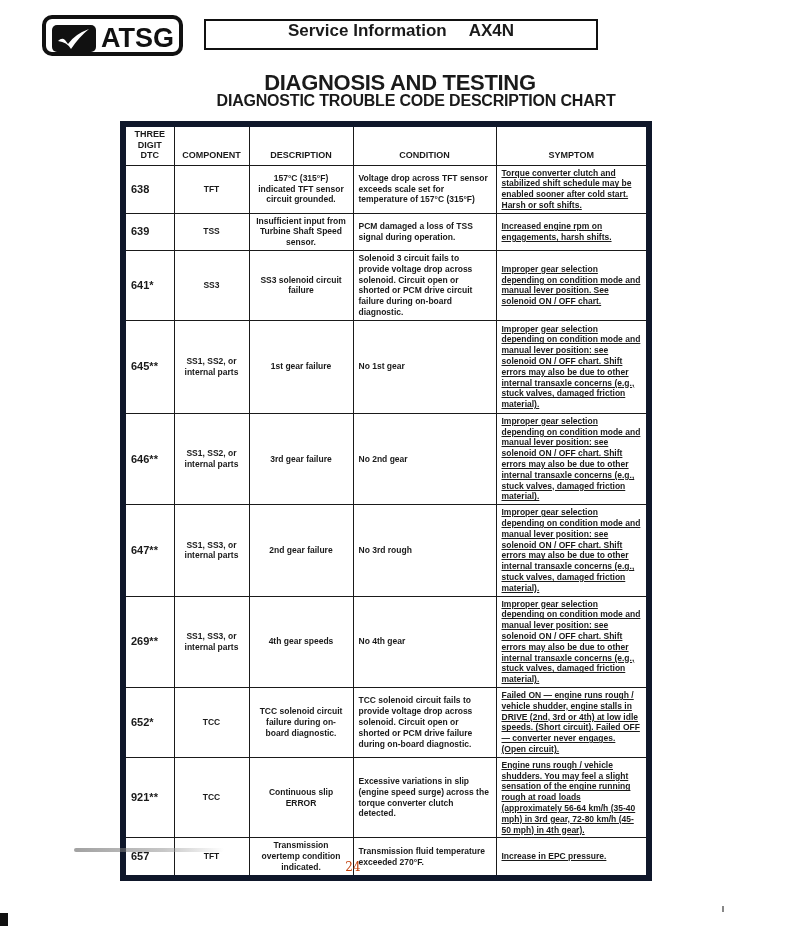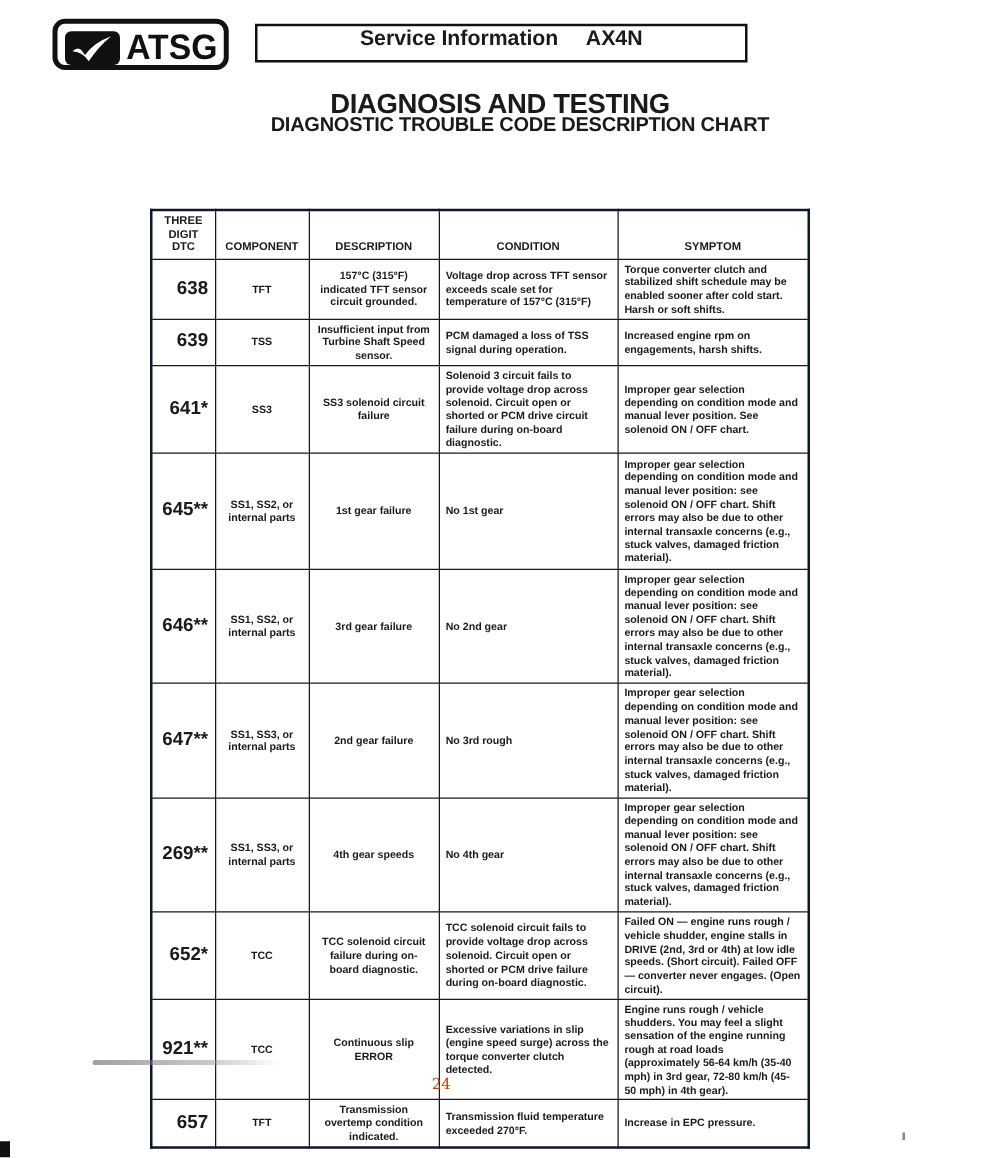--- a/index.html
+++ b/index.html
@@ -44,30 +44,30 @@
   
   table.dtc{
     position:absolute;left:120px;top:121px;width:526px;
     border-collapse:collapse;table-layout:fixed;
     font-size:8.5px;line-height:10.8px;font-weight:700;color:#1a1a1a;
   }
   table.dtc th,table.dtc td{
     border:1.5px solid #1a1a1a;box-sizing:border-box;
     padding:2px 5px;overflow:hidden;
   }
-  table.dtc{border:2px solid #0f172a;margin-top:46px;}
+  table.dtc{border:6px solid #0f172a;}
   table.dtc th{
     font-size:9px;text-align:center;vertical-align:bottom;padding-bottom:4px;
   }
   .th-dtc{white-space:pre-line;line-height:10.5px;}
-  td.c-dtc{text-align:right;vertical-align:middle;font-size:15px;}
+  td.c-dtc{text-align:left;vertical-align:middle;font-size:11px;}
   td.c-comp{text-align:center;vertical-align:middle;}
   td.c-desc{text-align:center;vertical-align:middle;}
   td.c-cond{text-align:left;vertical-align:middle;}
-  td.c-symp{text-align:left;vertical-align:middle;}
+  td.c-symp{text-align:left;vertical-align:middle;text-decoration:underline;}
 
   .page-num{
     left:0;top:860px;width:706px;text-align:center;
     font-family:"DejaVu Serif",serif;font-size:12px;color:#c2410c;
   }
 
   
   .smudge{
     left:74px;top:848px;width:150px;height:4px;
     background:linear-gradient(90deg,#555,#999 60%,transparent);

